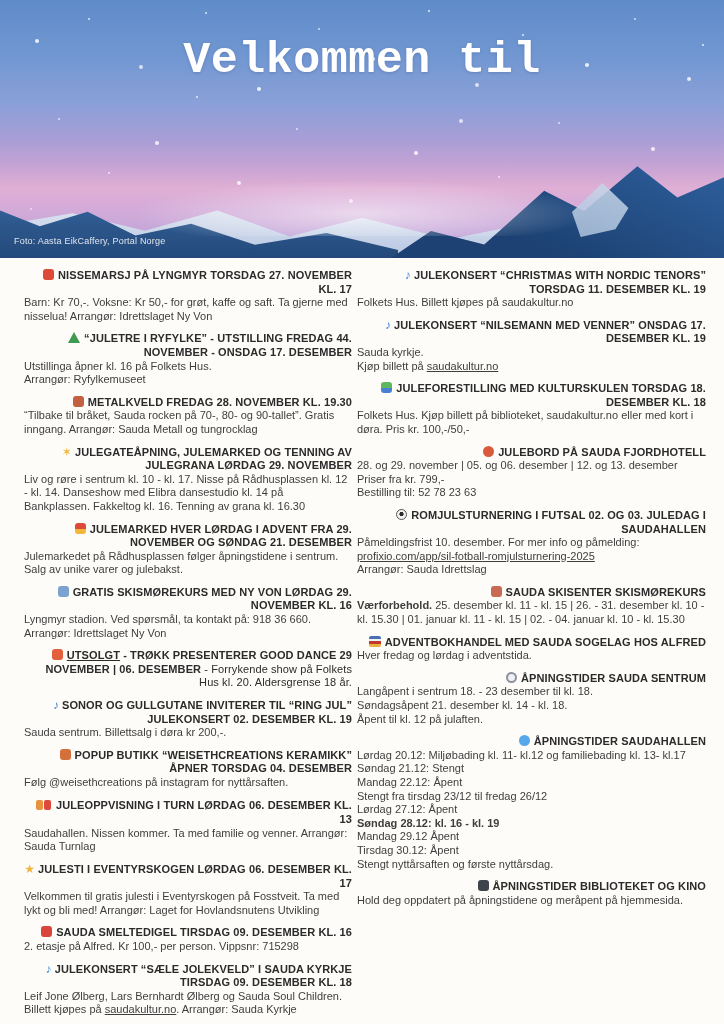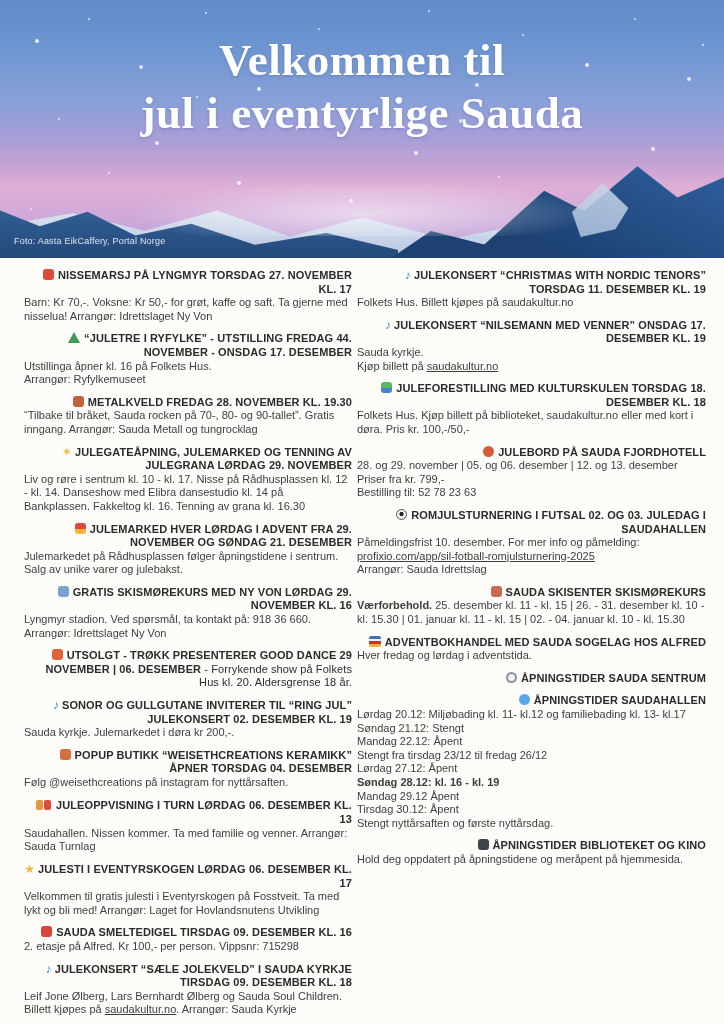--- a/index.html
+++ b/index.html
@@ -54,38 +54,38 @@
     clip-path:polygon(30% 52%,44% 22%,56% 48%,50% 70%,34% 78%);
     opacity:.85;
   }
   .fog{
     left:18%;width:64%;height:56px;bottom:22px;position:absolute;
     background:radial-gradient(ellipse at 50% 60%,rgba(255,255,255,.55),rgba(255,255,255,0) 70%);
   }
   .hero-title{
     position:absolute;top:34px;left:0;width:100%;margin:0;
     text-align:center;color:#ffffff;
-    font-family:Liberation Serif, serif;
+    font-family:Liberation Mono, monospace;
     font-weight:700;font-size:45px;line-height:1.18;letter-spacing:.5px;
     text-shadow:0 1px 3px rgba(40,60,120,.25);
   }
   .credit{
     position:absolute;left:14px;bottom:12px;
     font-size:9px;color:rgba(255,255,255,.85);letter-spacing:.2px;
   }
 
   
   .content{display:flex;gap:5px;padding:11px 18px 0 24px;box-sizing:border-box;}
   .col-left{width:328px;flex:none;}
   .col-right{flex:1;min-width:0;}
   .evt{margin-bottom:9px;}
   .evt-title{font-size:11px;line-height:13.6px;color:#2b2b2b;letter-spacing:.1px;text-align:right;}
   .evt-body{font-size:11px;line-height:13.6px;color:#3e3e3e;}
   .b{font-weight:700;}
-  .u{}
+  .u{text-decoration:underline;}
   a.lnk{color:inherit;cursor:pointer;}
 
   
   .ic{display:inline-block;margin-right:4px;vertical-align:-1px;}
   .ic-blob,.ic-split{width:11px;height:11px;border-radius:3px;}
   .ic-circle{width:11px;height:11px;border-radius:50%;}
   .ic-char{font-size:12px;margin-right:3px;vertical-align:0;line-height:1;}
   .ic-tri{width:0;height:0;border-left:6px solid transparent;border-right:6px solid transparent;border-bottom:11px solid #3d9b52;}
   .ic-pair i{display:inline-block;width:7px;height:10px;border-radius:2px;margin-right:1px;}
   .ic-books{width:12px;height:11px;border-radius:2px;background:linear-gradient(180deg,#4a6fb5 0 30%,#eef1f5 30% 50%,#c0392b 50% 75%,#e8b13f 75% 100%);}
@@ -99,21 +99,20 @@
 
   <div class="hero">
     <span class="snow"></span>
     <div class="mtn m-snowridge"></div>
     <div class="mtn m-left"></div>
     <div class="mtn m-right"></div>
     <div class="mtn m-right-snow"></div>
     <div class="fog"></div>
     <h1 class="hero-title">
       <span>Velkommen til</span><br>
-      <span>jul i eventyrlige Sauda</span>
     </h1>
     <div class="credit">Foto: Aasta EikCaffery, Portal Norge</div>
   </div>
 
   <div class="content">
     <div class="col col-left">
         <div class="evt">
           <div class="evt-title"><span class="ic ic-blob" style="background: rgb(221, 74, 58);"></span><span class="b">NISSEMARSJ PÅ LYNGMYR TORSDAG 27. NOVEMBER KL. 17</span></div>
           <div class="evt-body"><span>Barn: Kr 70,-. Voksne: Kr 50,- for grøt, kaffe og saft. Ta gjerne med nisselua! Arrangør: Idrettslaget Ny Von</span></div>
         </div>
@@ -135,21 +134,21 @@
         </div>
         <div class="evt">
           <div class="evt-title"><span class="ic ic-blob" style="background: rgb(123, 163, 207);"></span><span class="b">GRATIS SKISMØREKURS MED NY VON LØRDAG 29. NOVEMBER KL. 16</span></div>
           <div class="evt-body"><span>Lyngmyr stadion. Ved spørsmål, ta kontakt på: 918 36 660.</span><br><span>Arrangør: Idrettslaget Ny Von</span></div>
         </div>
         <div class="evt">
           <div class="evt-title"><span class="ic ic-blob" style="background: rgb(226, 96, 60);"></span><span class="b u">UTSOLGT</span><span class="b"> - TRØKK PRESENTERER GOOD DANCE 29 NOVEMBER | 06. DESEMBER</span><span> - Forrykende show på Folkets Hus kl. 20. Aldersgrense 18 år.</span></div>
         </div>
         <div class="evt">
           <div class="evt-title"><span class="ic ic-char" style="color: rgb(63, 140, 214);">♪</span><span class="b">SONOR OG GULLGUTANE INVITERER TIL “RING JUL” JULEKONSERT 02. DESEMBER KL. 19</span></div>
-          <div class="evt-body"><span>Sauda kyrkje. Julemarkedet i døra kr 200,-.</span></div>
+          <div class="evt-body"><span>Sauda sentrum. Billettsalg i døra kr 200,-.</span></div>
         </div>
         <div class="evt">
           <div class="evt-title"><span class="ic ic-blob" style="background: rgb(212, 112, 60);"></span><span class="b">POPUP BUTIKK “WEISETHCREATIONS KERAMIKK” ÅPNER TORSDAG 04. DESEMBER</span></div>
           <div class="evt-body"><span>Følg @weisethcreations på instagram for nyttårsaften.</span></div>
         </div>
         <div class="evt">
           <div class="evt-title"><span class="ic ic-pair"><i style="background: rgb(232, 147, 63);"></i><i style="background: rgb(221, 74, 58);"></i></span><span class="b">JULEOPPVISNING I TURN LØRDAG 06. DESEMBER KL. 13</span></div>
           <div class="evt-body"><span>Saudahallen. Nissen kommer. Ta med familie og venner. Arrangør: Sauda Turnlag</span></div>
         </div>
         <div class="evt">
@@ -189,20 +188,21 @@
         <div class="evt">
           <div class="evt-title"><span class="ic ic-blob" style="background: rgb(201, 106, 85);"></span><span class="b">SAUDA SKISENTER SKISMØREKURS</span></div>
           <div class="evt-body"><span class="b">Værforbehold.</span><span> 25. desember kl. 11 - kl. 15 | 26. - 31. desember kl. 10 - kl. 15.30 | 01. januar kl. 11 - kl. 15 | 02. - 04. januar kl. 10 - kl. 15.30</span></div>
         </div>
         <div class="evt">
           <div class="evt-title"><span class="ic ic-books"></span><span class="b">ADVENTBOKHANDEL MED SAUDA SOGELAG HOS ALFRED</span></div>
           <div class="evt-body"><span>Hver fredag og lørdag i adventstida.</span></div>
         </div>
         <div class="evt">
           <div class="evt-title"><span class="ic ic-clock"></span><span class="b">ÅPNINGSTIDER SAUDA SENTRUM</span></div>
+          <div class="evt-body"><span>Langåpent i sentrum 18. - 23 desember til kl. 18.</span><br><span>Søndagsåpent 21. desember kl. 14 - kl. 18.</span><br><span>Åpent til kl. 12 på julaften.</span></div>
         </div>
         <div class="evt">
           <div class="evt-title"><span class="ic ic-circle" style="background: rgb(88, 167, 232);"></span><span class="b">ÅPNINGSTIDER SAUDAHALLEN</span></div>
           <div class="evt-body"><span>Lørdag 20.12: Miljøbading kl. 11- kl.12 og familiebading kl. 13- kl.17</span><br><span>Søndag 21.12: Stengt</span><br><span>Mandag 22.12: Åpent</span><br><span>Stengt fra tirsdag 23/12 til fredag 26/12</span><br><span>Lørdag 27.12: Åpent</span><br><span class="b">Søndag 28.12: kl. 16 - kl. 19</span><br><span>Mandag 29.12 Åpent</span><br><span>Tirsdag 30.12: Åpent</span><br><span>Stengt nyttårsaften og første nyttårsdag.</span></div>
         </div>
         <div class="evt">
           <div class="evt-title"><span class="ic ic-blob" style="background: rgb(63, 68, 76);"></span><span class="b">ÅPNINGSTIDER BIBLIOTEKET OG KINO</span></div>
           <div class="evt-body"><span>Hold deg oppdatert på åpningstidene og meråpent på hjemmesida.</span></div>
         </div>
       </div>

